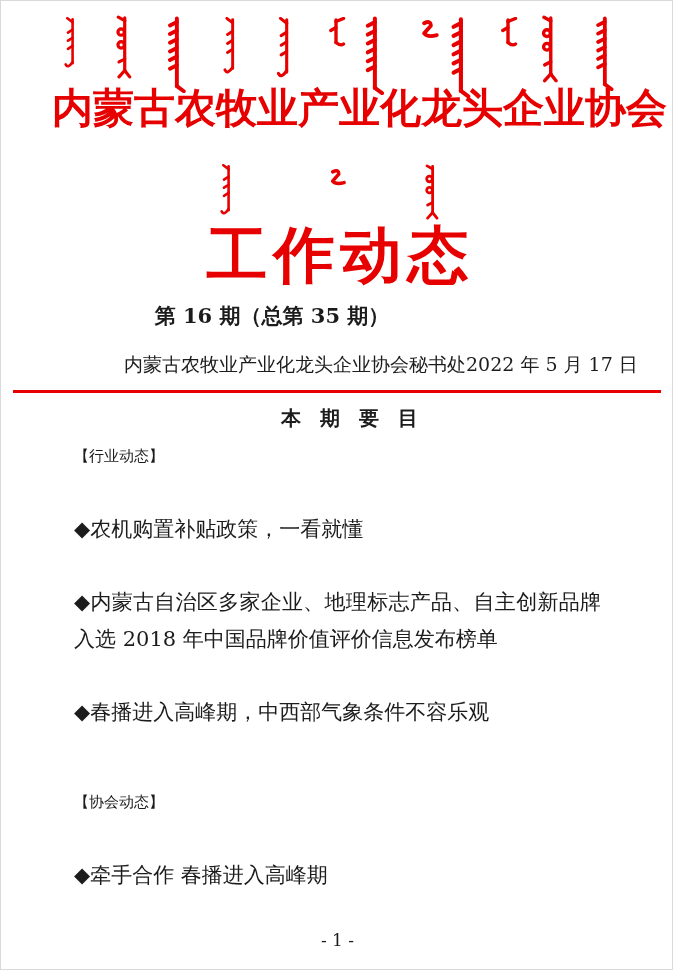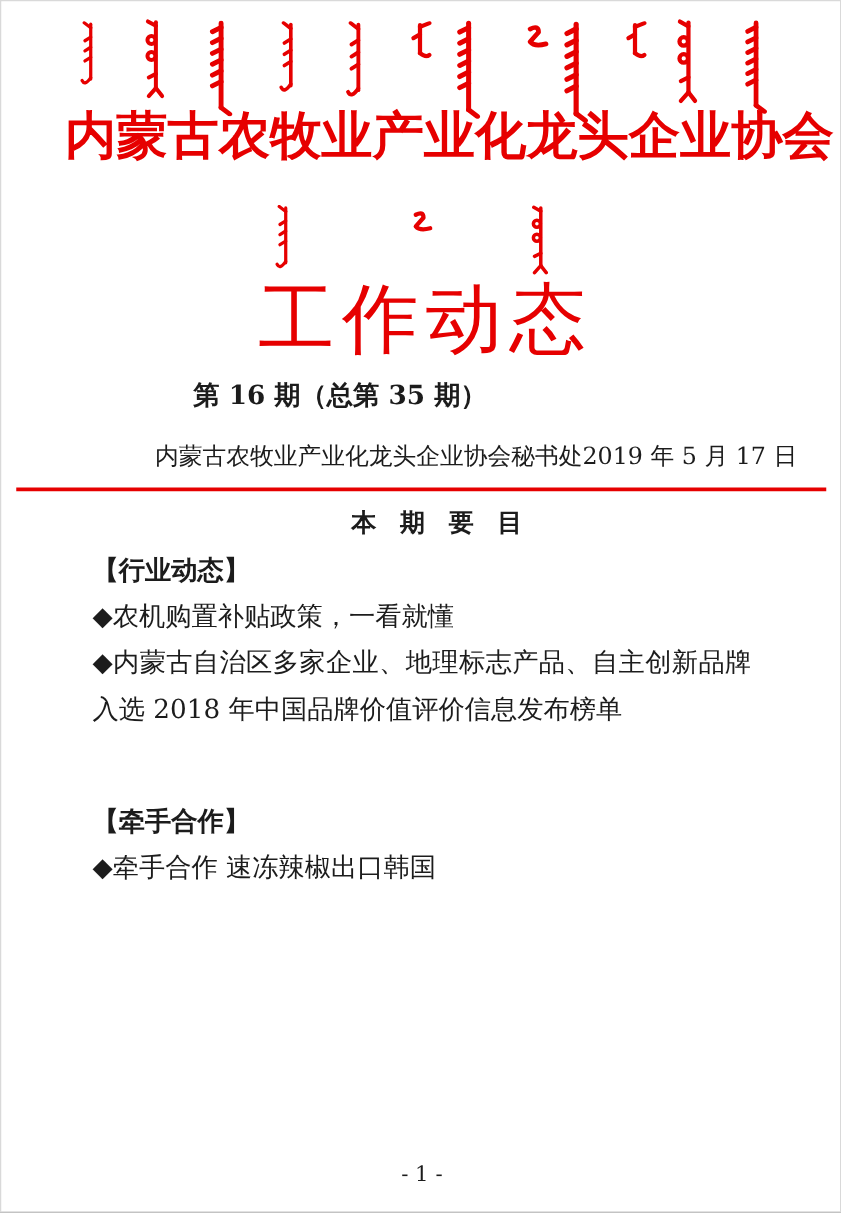--- a/index.html
+++ b/index.html
@@ -25,21 +25,21 @@
     text-align: center;
     font-size: 41px; font-weight: bold;
     letter-spacing: 0px;
     color: var(--accent);
     white-space: nowrap;
     padding-left: 44px;
   }
   .bulletin-title {
     position: absolute; top: 214px; left: 0; width: 673px;
     text-align: center;
-    font-size: 61px; font-weight: normal;
+    font-size: 61px; font-weight: bold;
     letter-spacing: 6px; text-indent: 6px;
     color: var(--accent);
     white-space: nowrap;
   }
   .issue-line {
     position: absolute; top: 301px; left: 0; width: 542px;
     text-align: center;
     font-size: 21px; font-weight: bold;
     white-space: nowrap;
   }
@@ -61,25 +61,25 @@
     letter-spacing: 6px; text-indent: 6px;
     font-family: "DejaVu Sans", "Liberation Sans", sans-serif;
     white-space: nowrap;
   }
   .toc {
     position: absolute; top: 437px; left: 73px; right: 71px;
     font-size: 21px; line-height: 37px;
   }
   .toc-section-heading {
     font-family: "DejaVu Sans", "Liberation Sans", sans-serif;
-    font-weight: bold;
-    font-size: 21px;
+    font-weight: normal;
+    font-size: 15px;
   }
   .toc-section-heading.second { margin-top: 53px; }
-  .toc-item { text-align: justify; }
+  .toc-item { text-align: justify; margin-top: 36px; }
   .page-number {
     position: absolute; top: 929px; left: 0; width: 673px;
     text-align: center;
     font-size: 17px;
   }
 </style>
 </head>
 <body>
 
 <svg width="0" height="0" style="position:absolute">
@@ -161,31 +161,32 @@
       <use href="#mgE" x="420" y="2" width="22" height="56"></use>
     </svg>
   </div>
 
   <div class="bulletin-title">工作动态</div>
 
   <div class="issue-line">第 16 期（总第 35 期）</div>
 
   <div class="pub-row">
     <span>内蒙古农牧业产业化龙头企业协会秘书处</span>
-    <span>2019 年 5 月 17 日</span>
+    <span>2022 年 5 月 17 日</span>
   </div>
 
   <div class="red-rule"></div>
 
   <div class="toc-title">本 期 要 目</div>
 
   <div class="toc">
     <div class="toc-section-heading">【行业动态】</div>
     <div class="toc-item">◆农机购置补贴政策，一看就懂</div>
     <div class="toc-item">◆内蒙古自治区多家企业、地理标志产品、自主创新品牌入选 2018 年中国品牌价值评价信息发布榜单</div>
+    <div class="toc-item">◆春播进入高峰期，中西部气象条件不容乐观</div>
 
-    <div class="toc-section-heading second">【牵手合作】</div>
-    <div class="toc-item">◆牵手合作 速冻辣椒出口韩国</div>
+    <div class="toc-section-heading second">【协会动态】</div>
+    <div class="toc-item">◆牵手合作 春播进入高峰期</div>
   </div>
 
   <div class="page-number">- 1 -</div>
 
 </div>
 
 </body></html>

